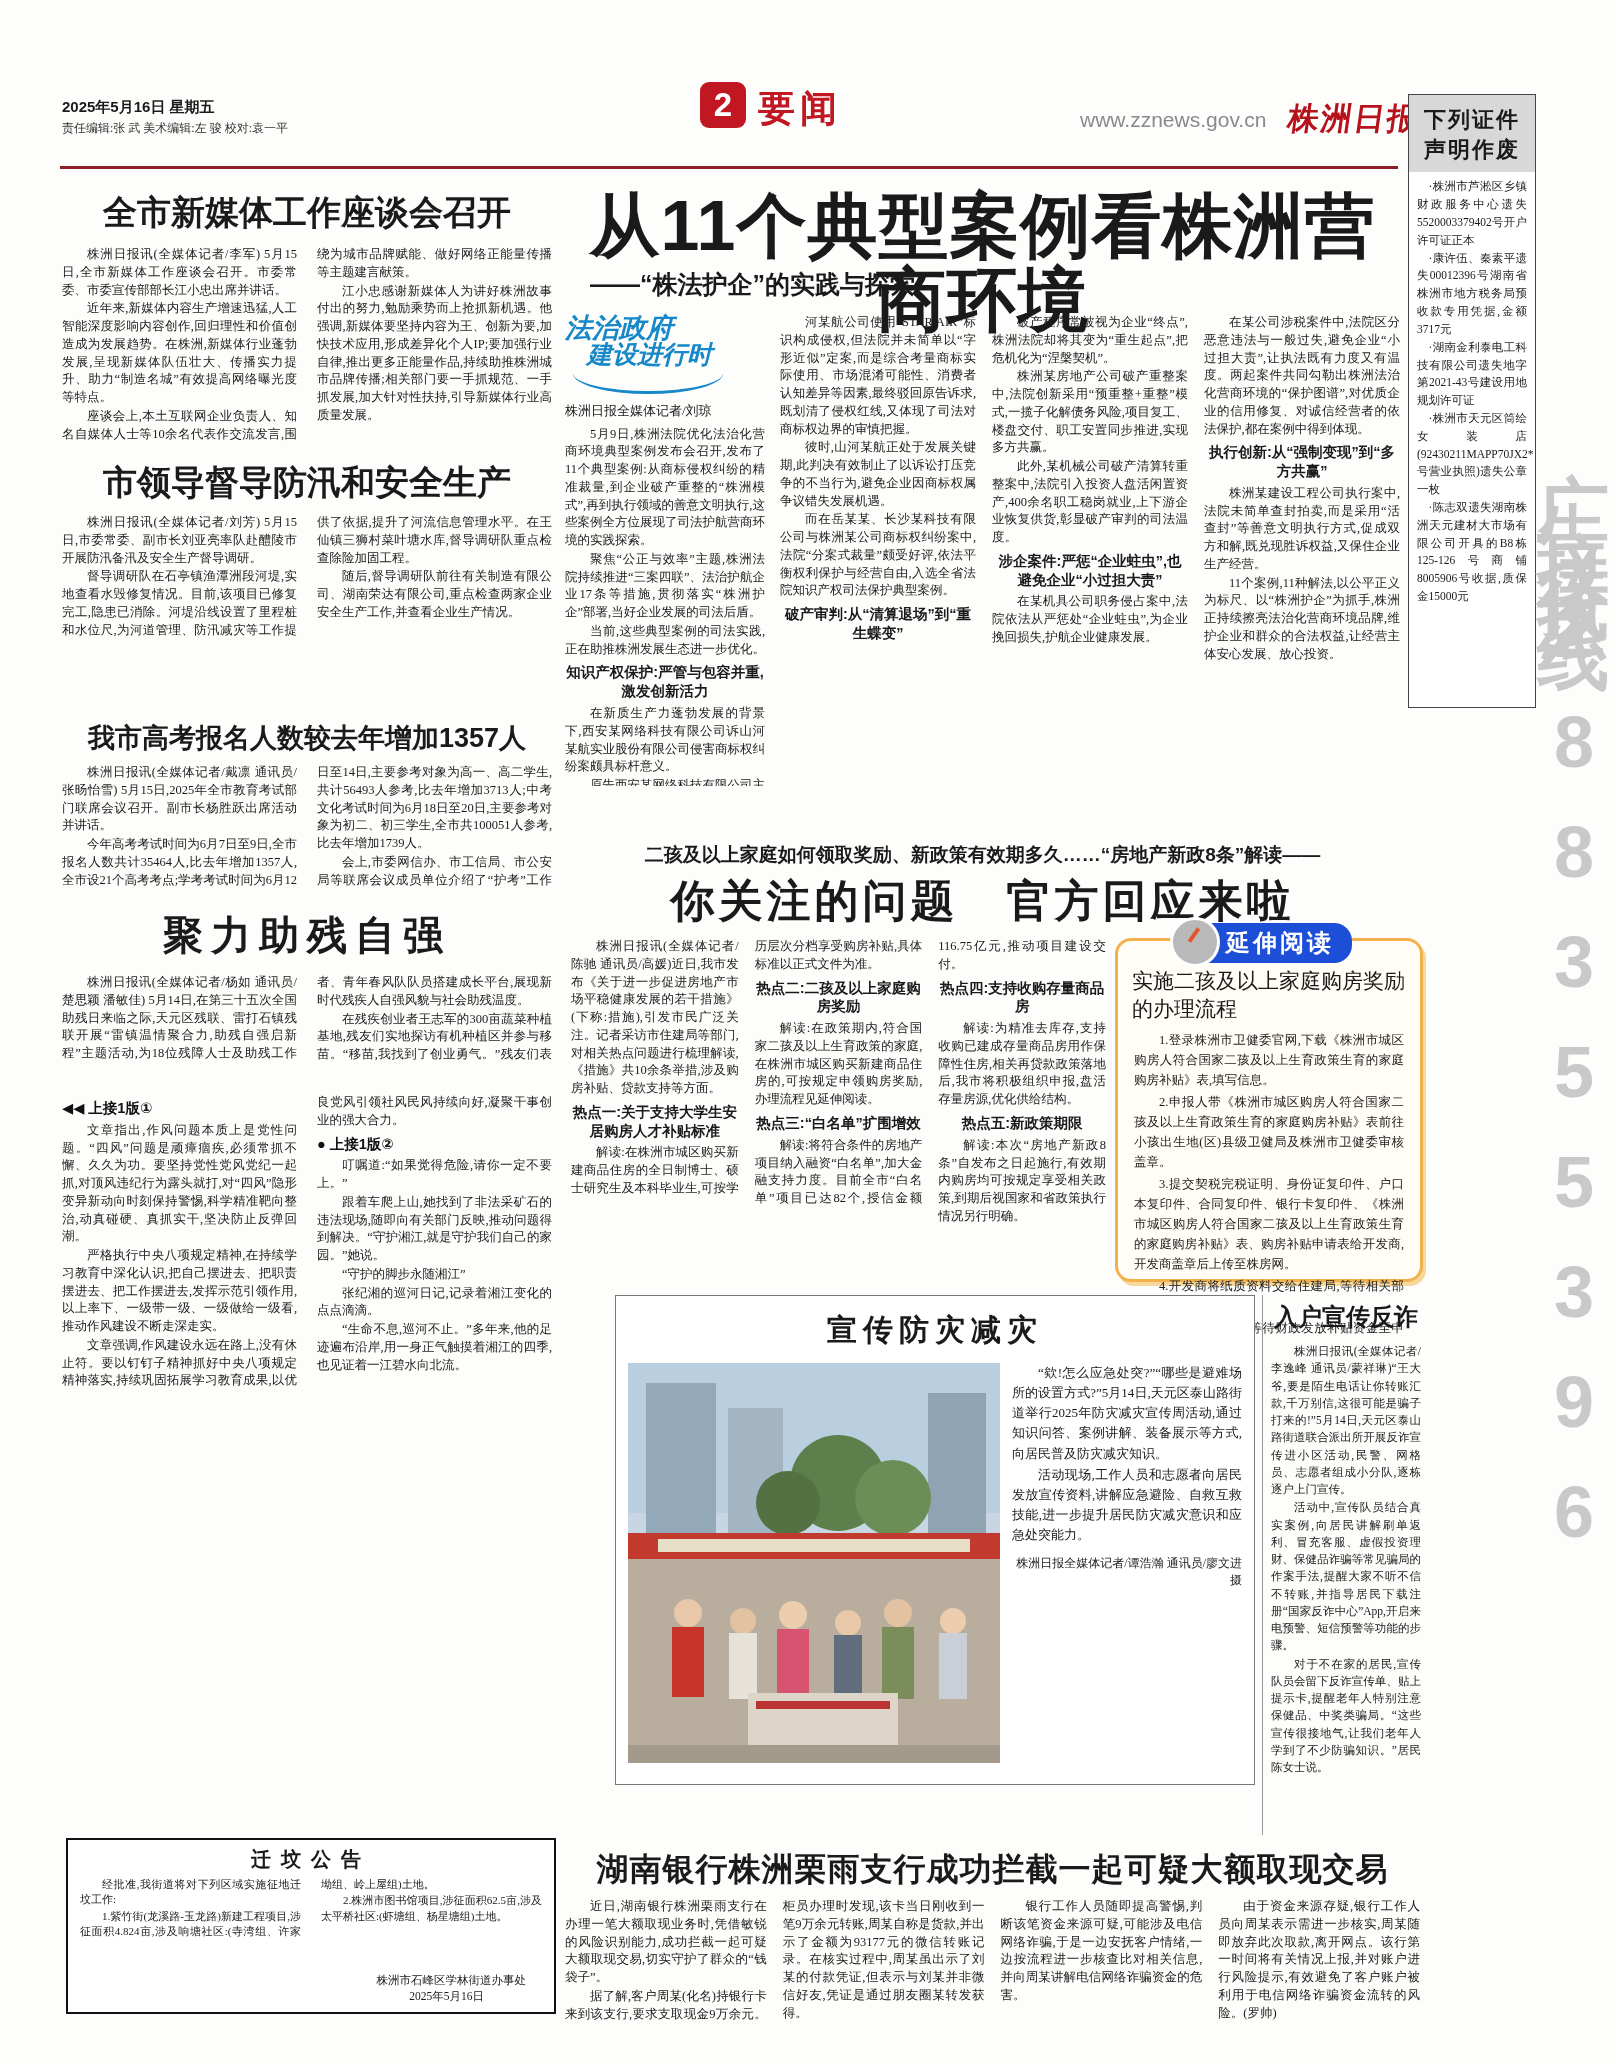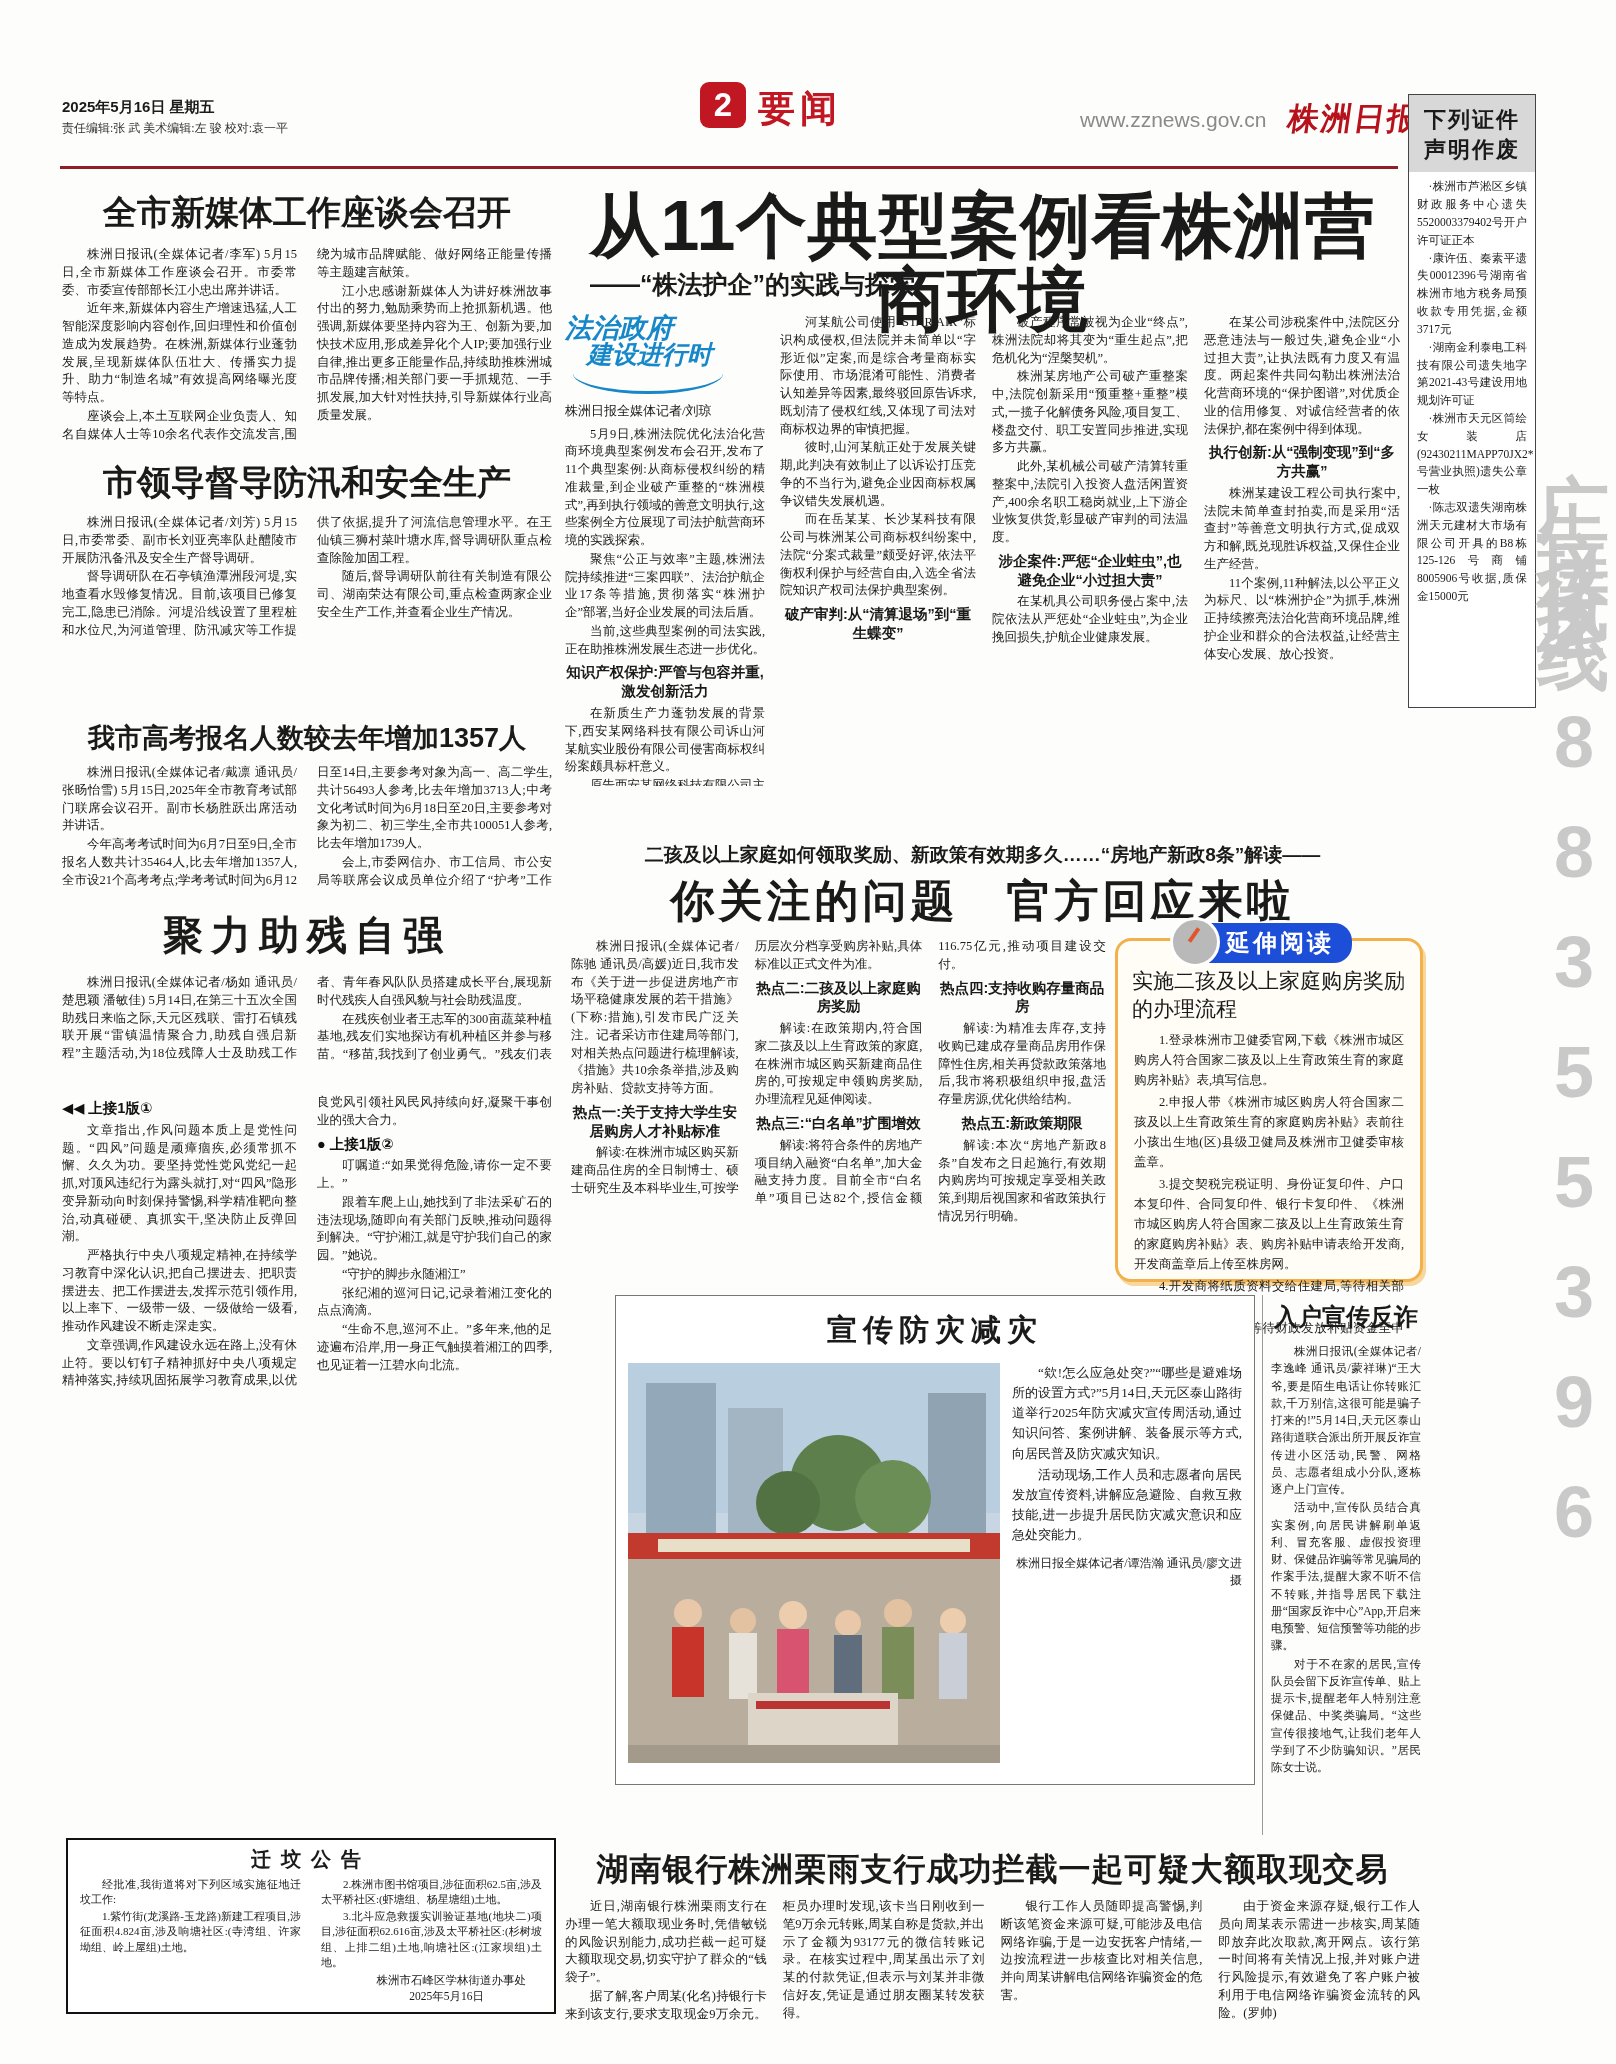--- a/index.html
+++ b/index.html
@@ -96,21 +96,20 @@
       <p>张纪湘的巡河日记,记录着湘江变化的点点滴滴。</p>
       <p>“生命不息,巡河不止。”多年来,他的足迹遍布沿岸,用一身正气触摸着湘江的四季,也见证着一江碧水向北流。</p>
     </div>
 
   <div class="abs grave-box" style="left:66px;top:1838px;width:486px;height:172px;">
     <div class="center" style="font-size:20px;font-weight:bold;letter-spacing:10px;margin-top:6px;">迁坟公告</div>
     <div class="body-text cols2" style="margin:4px 12px 0 12px;height:108px;font-size:11px;line-height:1.4;">
         <p>经批准,我街道将对下列区域实施征地迁坟工作:</p>
         <p>1.紫竹街(龙溪路-玉龙路)新建工程项目,涉征面积4.824亩,涉及响塘社区:(寺湾组、许家坳组、岭上屋组)土地。</p>
         <p>2.株洲市图书馆项目,涉征面积62.5亩,涉及太平桥社区:(虾塘组、杨星塘组)土地。</p>
-        <p>3.北斗应急救援实训验证基地(地块二)项目,涉征面积62.616亩,涉及太平桥社区:(杉树坡组、上排二组)土地,响塘社区:(江家坝组)土地。</p>
       </div>
     <div class="abs" style="right:28px;bottom:24px;font-size:11.5px;">株洲市石峰区学林街道办事处</div>
     <div class="abs" style="right:70px;bottom:8px;font-size:11.5px;">2025年5月16日</div>
   </div>
 
   <div class="abs hei center" style="left:565px;top:190px;width:835px;font-size:70px;letter-spacing:1px;line-height:1.05;">从11个典型案例看株洲营商环境</div>
   <div class="abs hei" style="left:590px;top:268px;width:700px;font-size:25px;font-weight:600;">——“株法护企”的实践与探索</div>
 
   <div class="abs" style="left:565px;top:314px;width:200px;">
     <div class="logo-blue">

